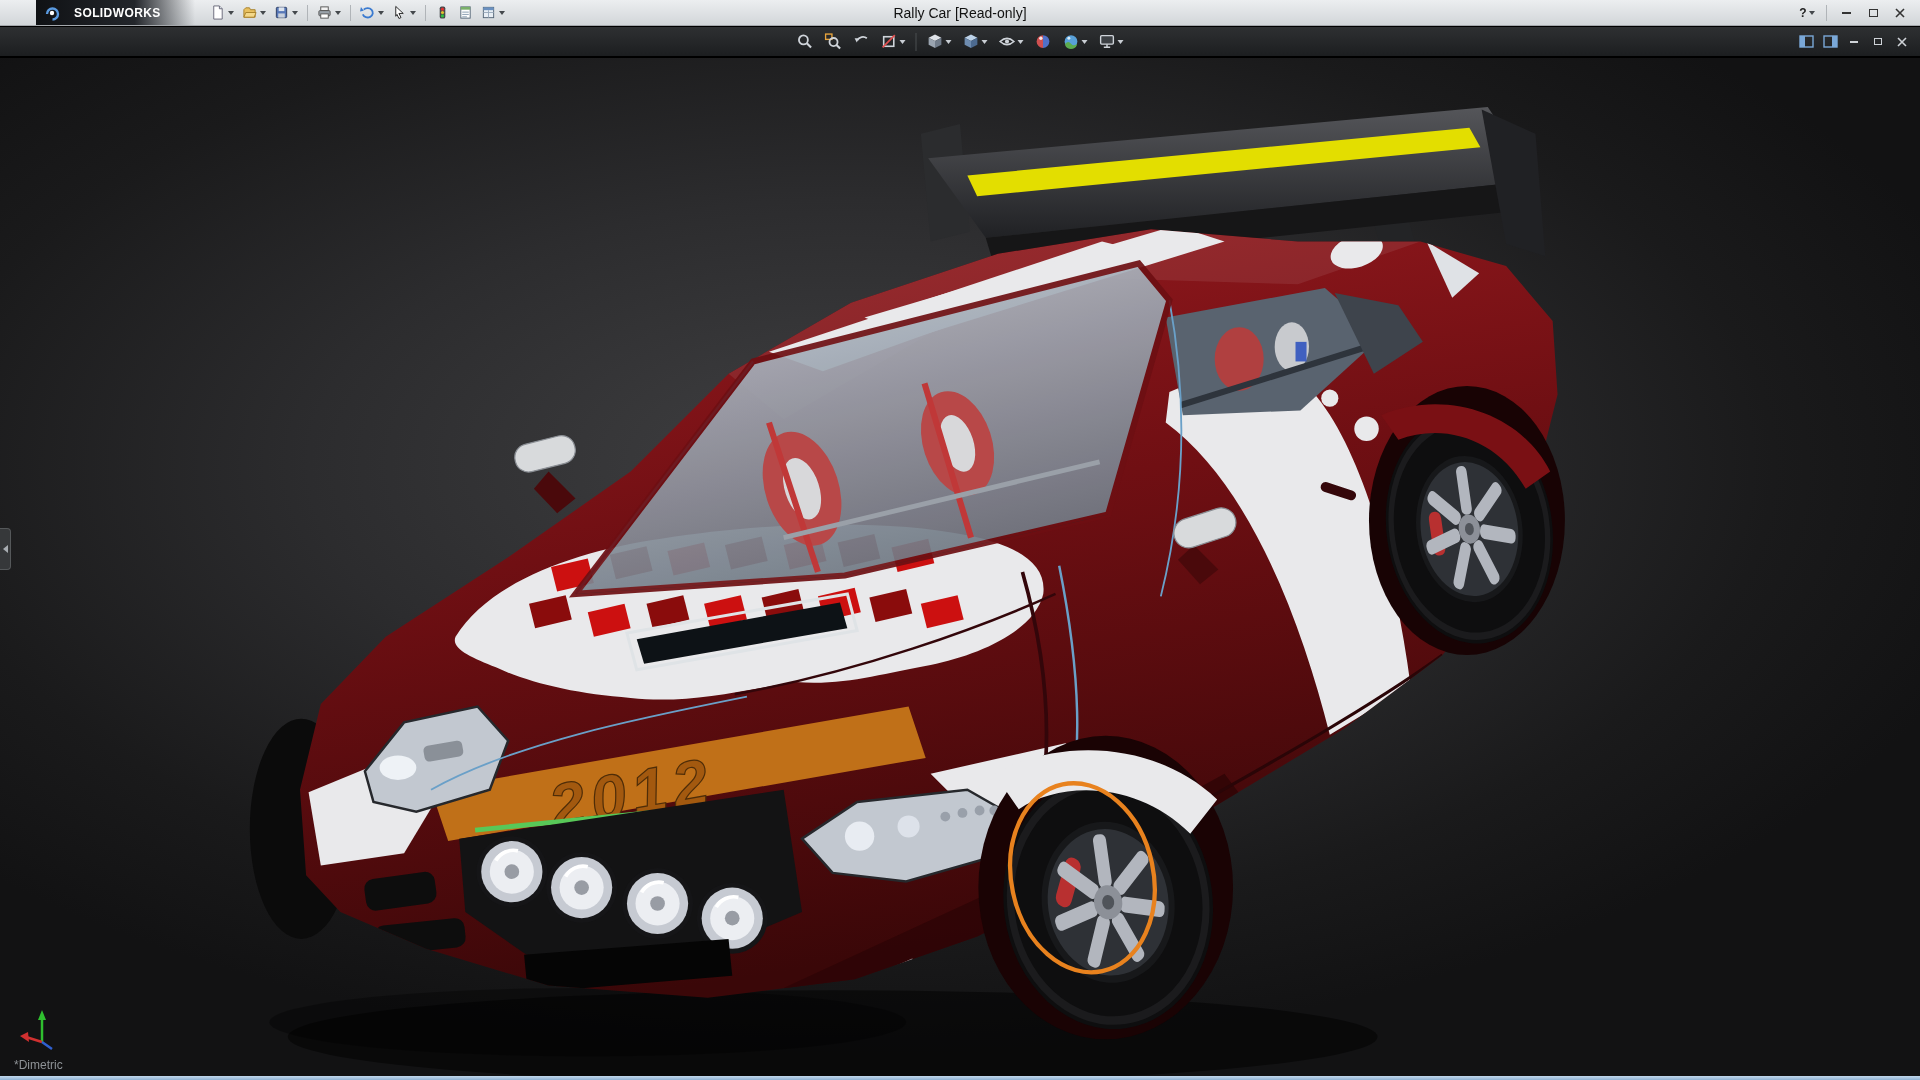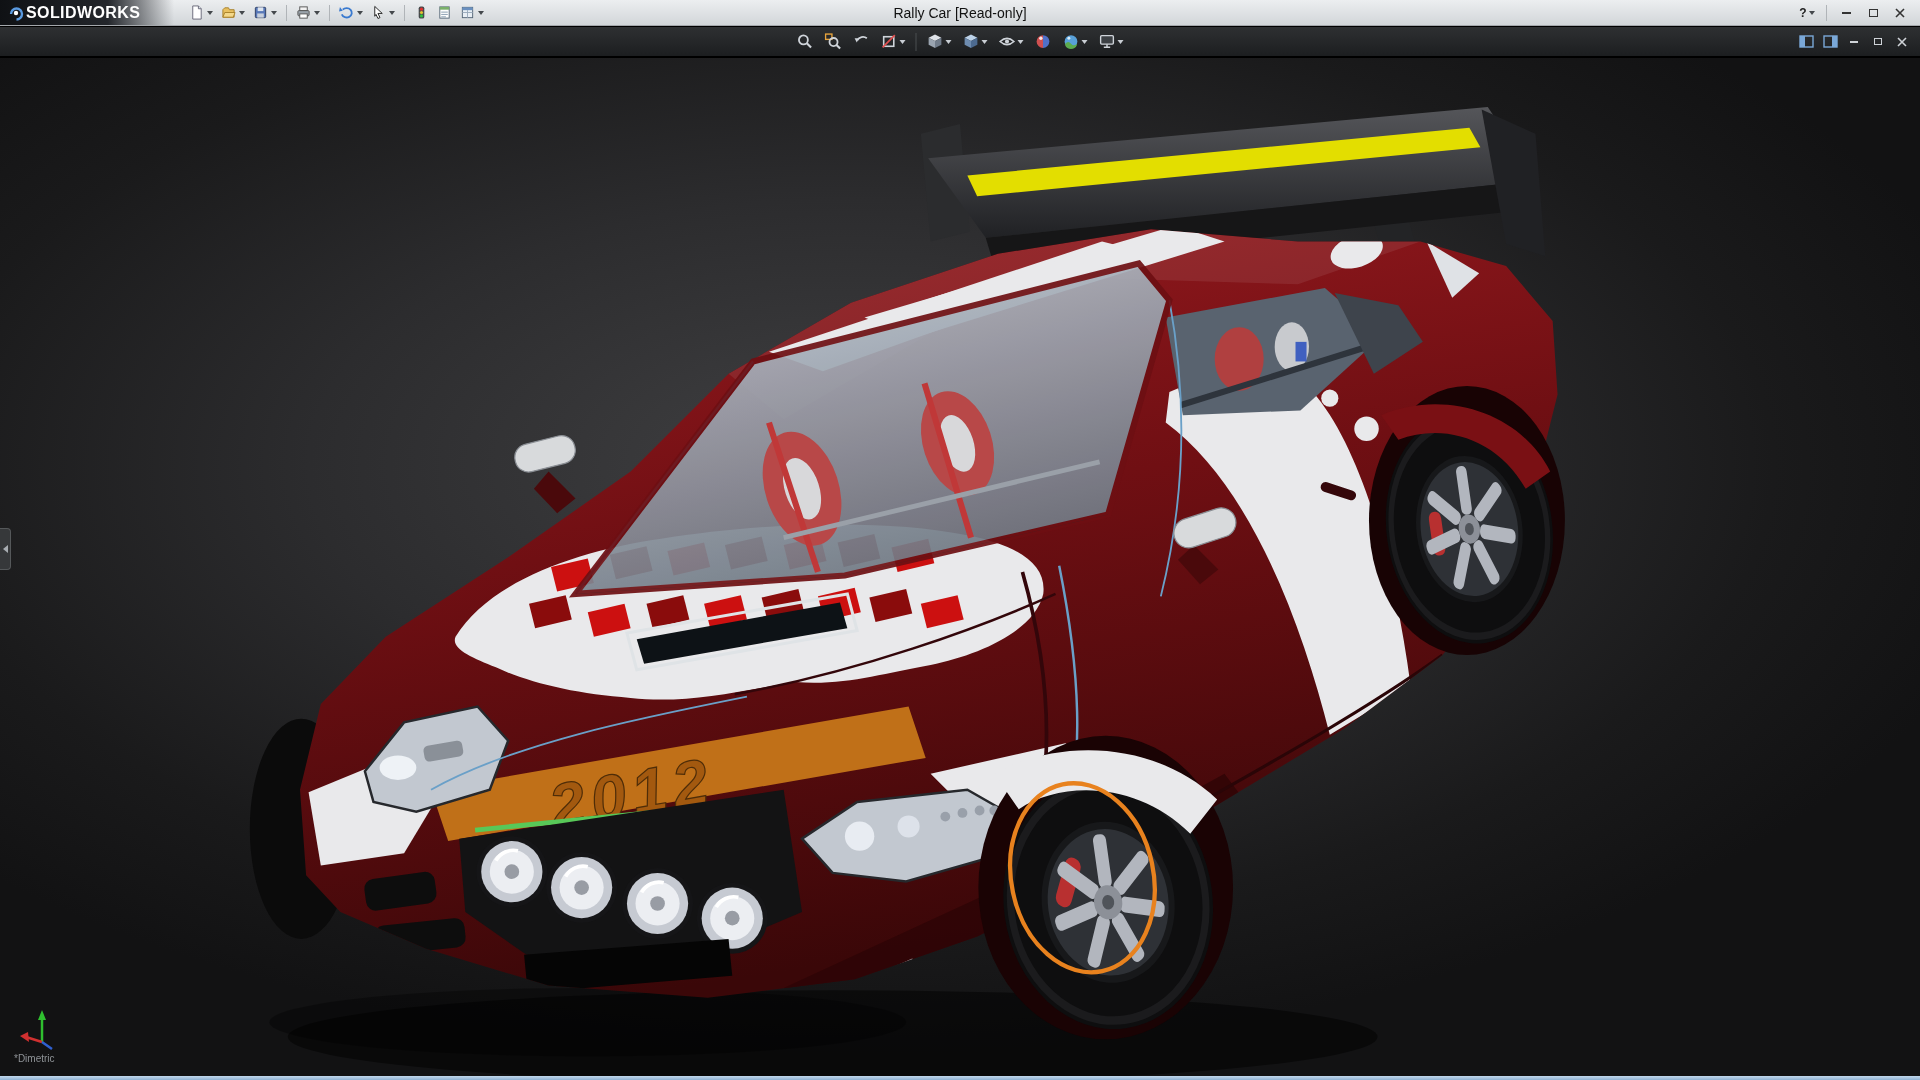--- a/index.html
+++ b/index.html
@@ -4,24 +4,24 @@
 <style>
   * { margin:0; padding:0; box-sizing:border-box; }
   html,body { width:1920px; height:1080px; overflow:hidden; background:#000;
               font-family:"Liberation Sans", sans-serif; }
   body { position:relative; }
 
   
   .titlebar { position:absolute; top:0; left:0; right:0; height:26px;
     background:linear-gradient(#eceef0,#d2d6d9); border-bottom:1px solid #a4a8ac;
     display:flex; align-items:center; font-size:11px; color:#222; z-index:5; }
-  .brand { height:100%; display:flex; align-items:center; gap:2px;
-    padding:0 34px 0 8px; color:#fff; font-weight:bold; font-size:16px;
+  .brand { height:100%; display:flex; align-items:center; gap:14px;
+    padding:0 34px 0 8px; color:#fff; font-weight:bold; font-size:12px;
     letter-spacing:.4px;
-    background:linear-gradient(90deg,#0f1114 0%,#23262b 62%,rgba(35,38,43,0) 100%); }
+    background:linear-gradient(90deg,#0f1114 0%,#23262b 62%,rgba(35,38,43,0) 100%);margin-left:36px; }
   .tb-tools { display:flex; align-items:center; gap:2px; padding-left:12px; }
   .tb-btn { height:22px; display:flex; align-items:center; gap:3px; padding:2px 3px;
     background:transparent; border:0; cursor:default; }
   .tb-sep { width:1px; height:16px; background:#b0b4b8; margin:0 4px; }
   .dd { width:0; height:0; border-left:3px solid transparent; border-right:3px solid transparent;
     border-top:4px solid #44484c; }
   .dd-light { border-top-color:#c9ced4; }
   .tb-title { position:absolute; left:50%; top:0; transform:translateX(-50%);
     line-height:26px; font-size:14px; color:#111; white-space:nowrap; }
   .tb-win { margin-left:auto; display:flex; align-items:center; gap:3px; padding-right:8px; }
@@ -43,21 +43,21 @@
   .doc-btn { width:20px; height:17px; display:flex; align-items:center; justify-content:center;
     background:transparent; border:0; }
   .g-min-l { width:8px; height:2px; background:#cfd3d8; }
   .g-max-l { width:8px; height:7px; border:1.5px solid #cfd3d8; }
 
   
   .viewport { position:absolute; top:58px; left:0; right:0; bottom:4px;
     background:radial-gradient(ellipse 62% 58% at 44% 40%,
       #404042 0%, #2c2c2e 45%, #1a1a1b 78%, #121213 100%); overflow:hidden; }
   .carsvg { position:absolute; inset:0; width:100%; height:100%; display:block; }
-  .orientation { position:absolute; left:14px; bottom:12px; color:#8e9296; font-size:10px; }
+  .orientation { position:absolute; left:14px; bottom:4px; color:#8e9296; font-size:12px; }
   .triad { position:absolute; left:20px; bottom:24px; }
   .panel-tab { position:absolute; left:0; top:470px; width:11px; height:42px;
     background:#36383a; border:1px solid #55585a; border-left:0; border-radius:0 4px 4px 0;
     display:flex; align-items:center; justify-content:center; }
   .panel-tab .tri { width:0; height:0; border-top:4px solid transparent;
     border-bottom:4px solid transparent; border-right:5px solid #a8adb2; }
 
   .bottomline { position:absolute; bottom:0; left:0; right:0; height:4px;
     background:linear-gradient(#c2d8ec,#8fb2d4); z-index:6; }
 

